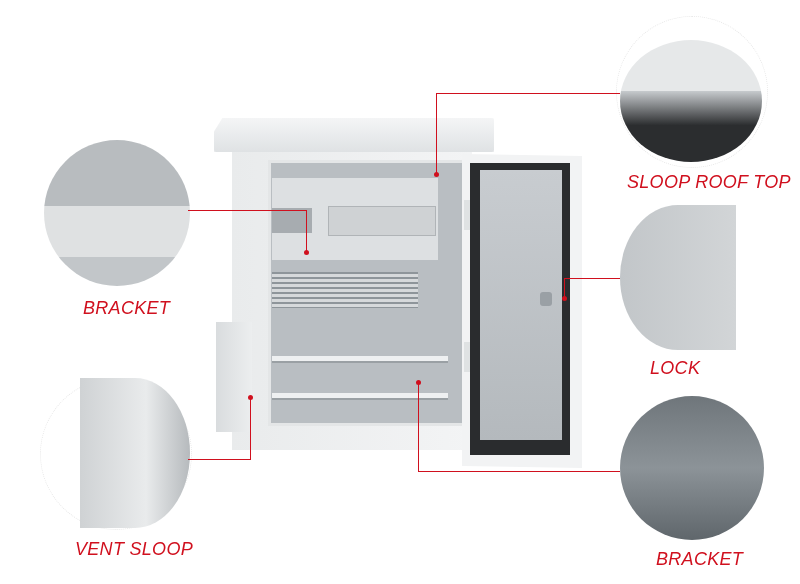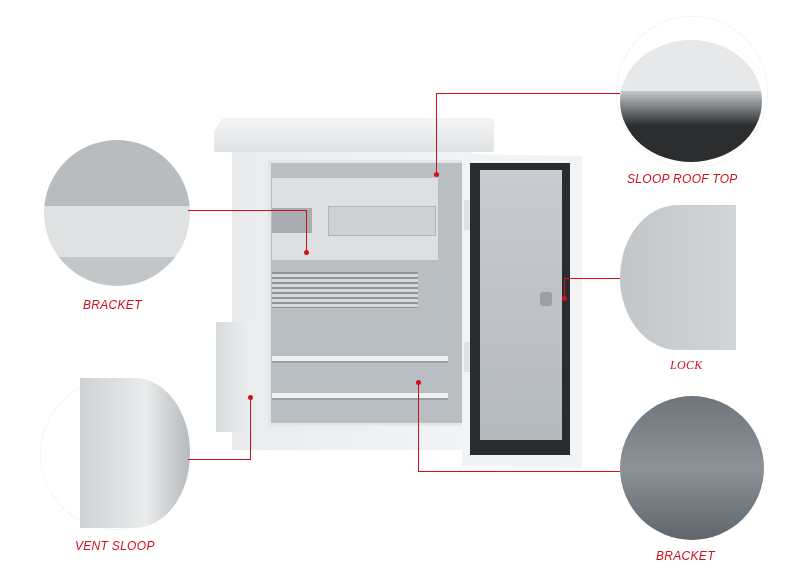--- a/index.html
+++ b/index.html
@@ -1,18 +1,18 @@
 <!DOCTYPE html>
 <html><head>
 <meta charset="utf-8">
 <style>
   html, body { margin:0; padding:0; }
   body { width:800px; height:584px; background:#ffffff; position:relative; overflow:hidden; font-family:"Liberation Sans", sans-serif; }
   .abs { position:absolute; }
-  .label { position:absolute; color:#d0101e; font-style:italic; font-size:12px; letter-spacing:0.3px; white-space:nowrap; }
+  .label { position:absolute; color:#d0101e; font-style:italic; font-size:18px; letter-spacing:0.3px; white-space:nowrap; }
   .circle { position:absolute; border-radius:50%; overflow:hidden; background:#c9cdd0; }
   .halo { position:absolute; border-radius:50%; border:1px dotted #e8e8e8; }
   .line { position:absolute; background:#d0101e; }
   .dot { position:absolute; width:5px; height:5px; border-radius:50%; background:#d0101e; }
   
   .roof { position:absolute; left:214px; top:118px; width:280px; height:34px; background:linear-gradient(#f4f5f6,#dfe2e4); border-radius:2px; box-shadow:0 2px 3px rgba(0,0,0,0.15); clip-path:polygon(3% 0,100% 0,100% 100%,0 100%,0 40%); }
   .body { position:absolute; left:232px; top:150px; width:240px; height:300px; background:linear-gradient(90deg,#e9ebec,#f3f4f5); }
   .inner { position:absolute; left:268px; top:160px; width:196px; height:260px; background:#b9bec2; border:3px solid #e4e6e7; }
   .panel { position:absolute; background:#dde0e2; }
   .vent { position:absolute; background:repeating-linear-gradient(#8e959a 0 2px,#d6d9db 2px 5px); }
@@ -68,14 +68,14 @@
 <div class="line" style="left:564px;top:278px;width:1px;height:20px;"></div>
 <div class="dot" style="left:562px;top:296px;"></div>
 
 <div class="line" style="left:418px;top:471px;width:202px;height:1px;"></div>
 <div class="line" style="left:418px;top:382px;width:1px;height:90px;"></div>
 <div class="dot" style="left:416px;top:380px;"></div>
 
 <div class="label" style="left:83px;top:298px;">BRACKET</div>
 <div class="label" style="left:75px;top:539px;">VENT SLOOP</div>
 <div class="label" style="left:627px;top:172px;">SLOOP ROOF TOP</div>
-<div class="label" style="left:670px;top:358px;font-family:Liberation Serif, serif;">LOCK</div>
+<div class="label" style="left:650px;top:358px;">LOCK</div>
 <div class="label" style="left:656px;top:549px;">BRACKET</div>
 
 </body></html>

